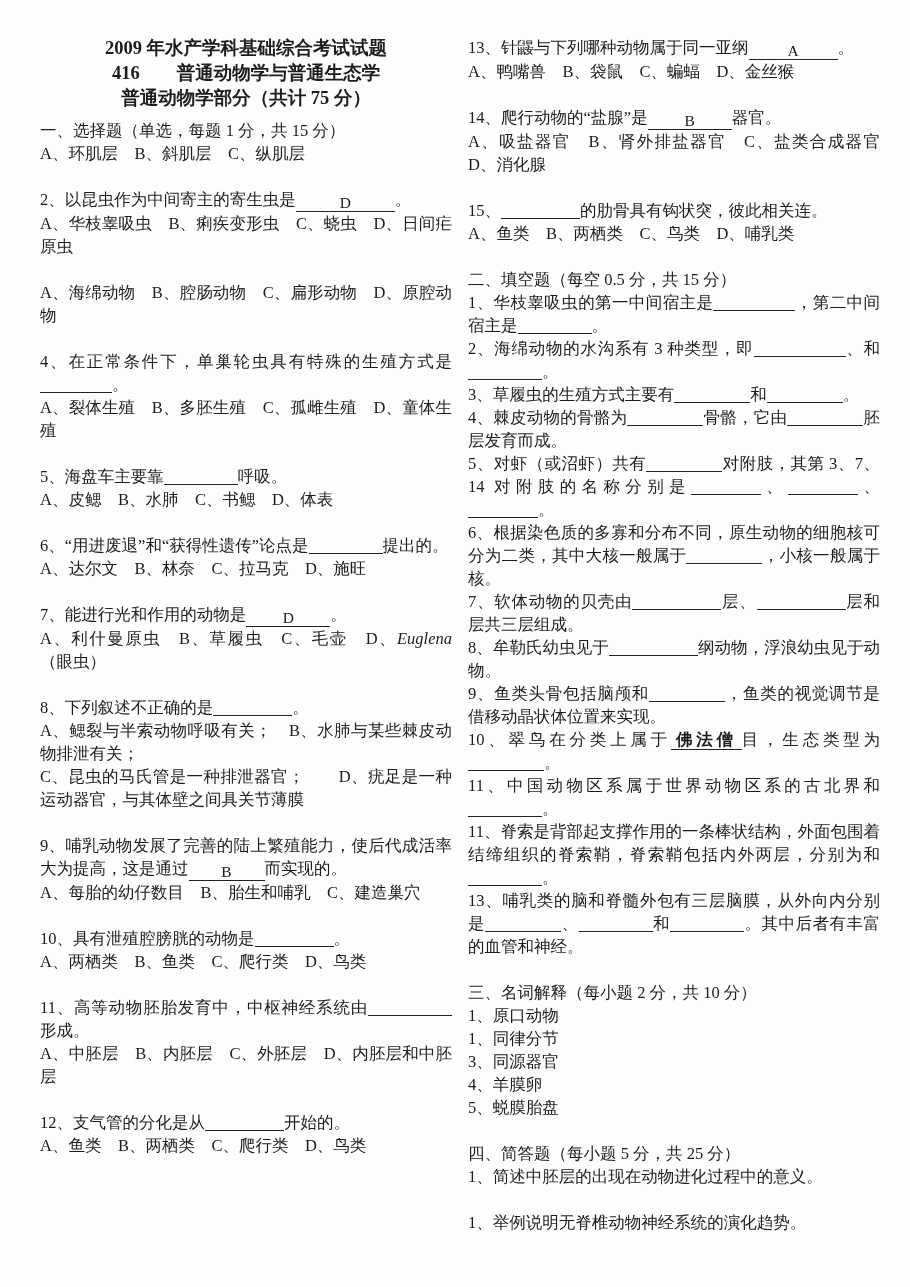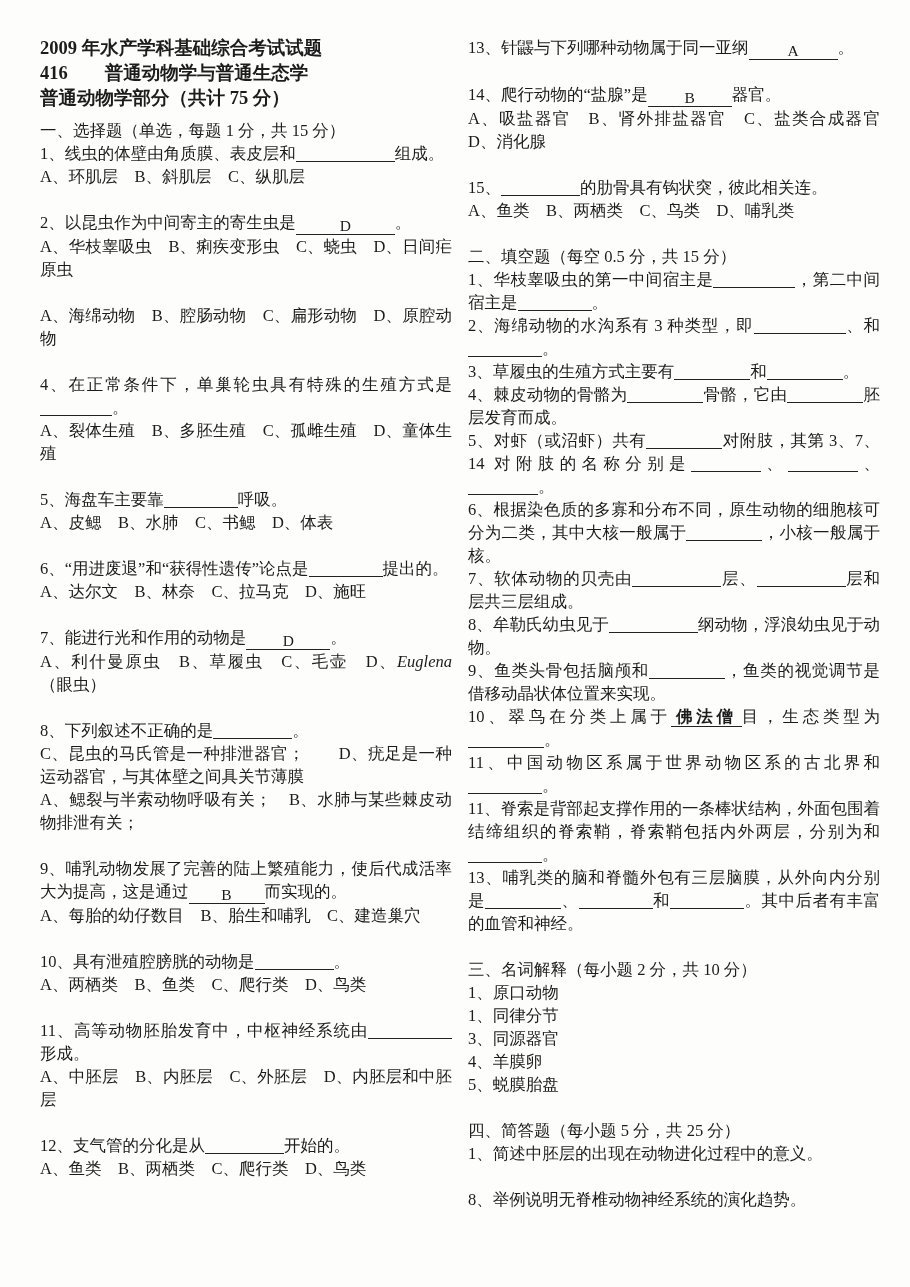--- a/index.html
+++ b/index.html
@@ -6,42 +6,41 @@
   .page{
     width:910px;height:1287px;background:#fdfdfc;box-sizing:border-box;
     padding:36px 22px 0 40px;display:flex;gap:16px;
     font-family:"Liberation Serif","DejaVu Serif",serif;color:#1c1c1c;
     overflow:hidden;
   }
   .col{flex:0 0 412px;width:412px;}
   .group{margin:0 0 23px 0;}
   .group.tight{margin-bottom:8px;}
   .para{margin:0;font-size:16.5px;line-height:23px;text-align:justify;}
-  .para.title{font-weight:700;font-size:18.5px;line-height:25px;}
+  .para.title{text-align:center;font-weight:700;font-size:18.5px;line-height:25px;}
   .blank{
     display:inline-block;min-width:76px;border-bottom:1.3px solid #222;
     text-align:center;height:17px;line-height:17px;vertical-align:-3px;
     padding:0 2px;font-size:15.5px;
   }
   .uans{border-bottom:1.3px solid #222;padding:0 5px;font-weight:bold;}
   .lat{font-style:italic;}
 </style>
 </head>
 <body>
 
 <div class="page">
   <div class="col" id="col-left">
       <div class="group tight">
         <p class="para title"><span>2009 年水产学科基础综合考试试题</span></p>
         <p class="para title"><span>416　　普通动物学与普通生态学</span></p>
         <p class="para title"><span>普通动物学部分（共计 75 分）</span></p>
       </div>
       <div class="group">
         <p class="para head"><span>一、选择题（单选，每题 1 分，共 15 分）</span></p>
-        <p class="para q"><span>1、线虫的体壁由角质膜、表皮层和</span><span class="blank" style="min-width: 95px;"></span><span>组成。</span></p>
         <p class="para opt"><span>A、环肌层　B、斜肌层　C、纵肌层</span></p>
       </div>
       <div class="group">
         <p class="para q"><span>2、以昆虫作为中间寄主的寄生虫是</span><span class="blank" style="min-width: 95px;">D</span><span>。</span></p>
         <p class="para opt"><span>A、华枝睾吸虫　B、痢疾变形虫　C、蛲虫　D、日间疟原虫</span></p>
       </div>
       <div class="group">
         <p class="para opt"><span>A、海绵动物　B、腔肠动物　C、扁形动物　D、原腔动物</span></p>
       </div>
       <div class="group">
@@ -55,22 +54,22 @@
       <div class="group">
         <p class="para q"><span>6、“用进废退”和“获得性遗传”论点是</span><span class="blank" style="min-width: 70px;"></span><span>提出的。</span></p>
         <p class="para opt"><span>A、达尔文　B、林奈　C、拉马克　D、施旺</span></p>
       </div>
       <div class="group">
         <p class="para q"><span>7、能进行光和作用的动物是</span><span class="blank" style="min-width: 80px;">D</span><span>。</span></p>
         <p class="para opt"><span>A、利什曼原虫　B、草履虫　C、毛壶　D、</span><em class="lat">Euglena</em><span>（眼虫）</span></p>
       </div>
       <div class="group">
         <p class="para q"><span>8、下列叙述不正确的是</span><span class="blank" style="min-width: 75px;"></span><span>。</span></p>
+        <p class="para opt"><span>A、鳃裂与半索动物呼吸有关；　B、水肺与某些棘皮动物排泄有关；</span></p>
         <p class="para opt"><span>C、昆虫的马氏管是一种排泄器官；　　D、疣足是一种运动器官，与其体壁之间具关节薄膜</span></p>
-        <p class="para opt"><span>A、鳃裂与半索动物呼吸有关；　B、水肺与某些棘皮动物排泄有关；</span></p>
       </div>
       <div class="group">
         <p class="para q"><span>9、哺乳动物发展了完善的陆上繁殖能力，使后代成活率大为提高，这是通过</span><span class="blank" style="min-width: 72px;">B</span><span>而实现的。</span></p>
         <p class="para opt"><span>A、每胎的幼仔数目　B、胎生和哺乳　C、建造巢穴</span></p>
       </div>
       <div class="group">
         <p class="para q"><span>10、具有泄殖腔膀胱的动物是</span><span class="blank" style="min-width: 75px;"></span><span>。</span></p>
         <p class="para opt"><span>A、两栖类　B、鱼类　C、爬行类　D、鸟类</span></p>
       </div>
       <div class="group">
@@ -78,20 +77,21 @@
         <p class="para opt"><span>A、中胚层　B、内胚层　C、外胚层　D、内胚层和中胚层</span></p>
       </div>
       <div class="group">
         <p class="para q"><span>12、支气管的分化是从</span><span class="blank" style="min-width: 75px;"></span><span>开始的。</span></p>
         <p class="para opt"><span>A、鱼类　B、两栖类　C、爬行类　D、鸟类</span></p>
       </div>
     </div>
   <div class="col" id="col-right">
       <div class="group">
         <p class="para q"><span>13、针鼹与下列哪种动物属于同一亚纲</span><span class="blank" style="min-width: 85px;">A</span><span>。</span></p>
+        <p class="para opt"><span>A、鸭嘴兽　B、袋鼠　C、蝙蝠　D、金丝猴</span></p>
       </div>
       <div class="group">
         <p class="para q"><span>14、爬行动物的“盐腺”是</span><span class="blank" style="min-width: 80px;">B</span><span>器官。</span></p>
         <p class="para opt"><span>A、吸盐器官　B、肾外排盐器官　C、盐类合成器官　D、消化腺</span></p>
       </div>
       <div class="group">
         <p class="para q"><span>15、</span><span class="blank" style="min-width: 75px;"></span><span>的肋骨具有钩状突，彼此相关连。</span></p>
         <p class="para opt"><span>A、鱼类　B、两栖类　C、鸟类　D、哺乳类</span></p>
       </div>
       <div class="group">
@@ -116,16 +116,16 @@
         <p class="para q"><span>1、同律分节</span></p>
         <p class="para q"><span>3、同源器官</span></p>
         <p class="para q"><span>4、羊膜卵</span></p>
         <p class="para q"><span>5、蜕膜胎盘</span></p>
       </div>
       <div class="group">
         <p class="para head"><span>四、简答题（每小题 5 分，共 25 分）</span></p>
         <p class="para q"><span>1、简述中胚层的出现在动物进化过程中的意义。</span></p>
       </div>
       <div class="group">
-        <p class="para q"><span>8、举例说明无脊椎动物神经系统的演化趋势。</span></p>
+        <p class="para q"><span>1、举例说明无脊椎动物神经系统的演化趋势。</span></p>
       </div>
     </div>
 </div>
 
 </body></html>

